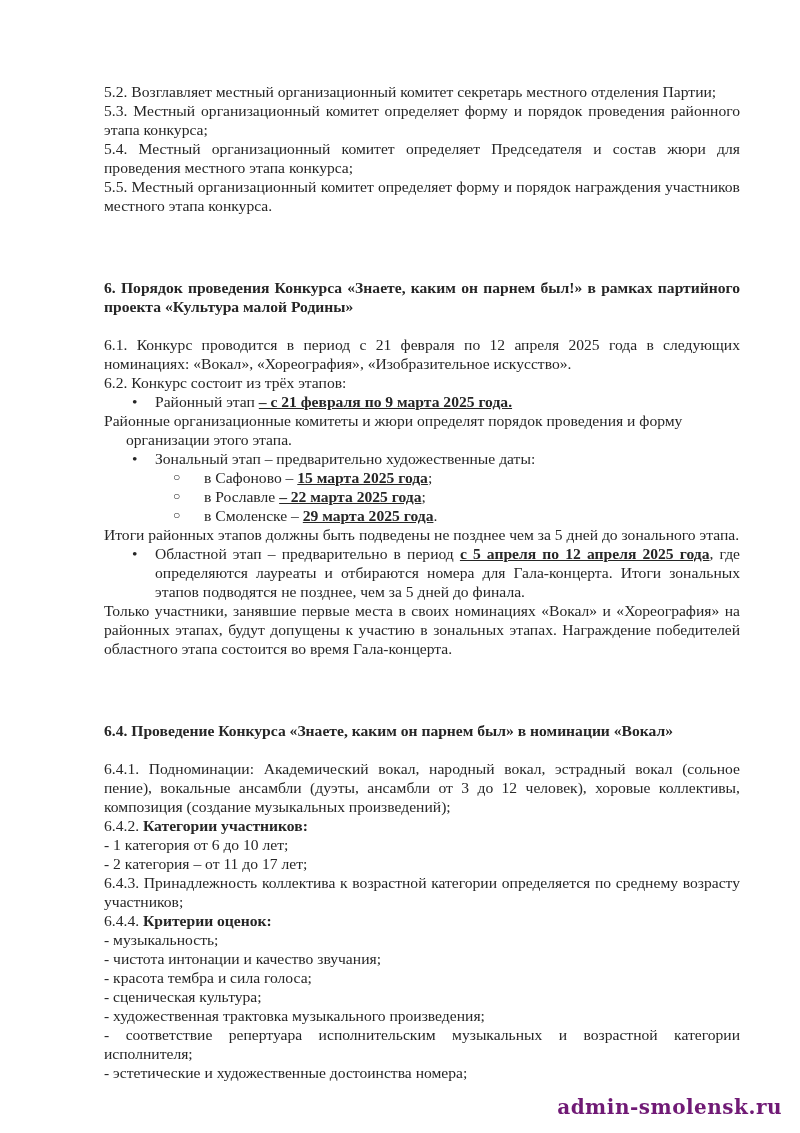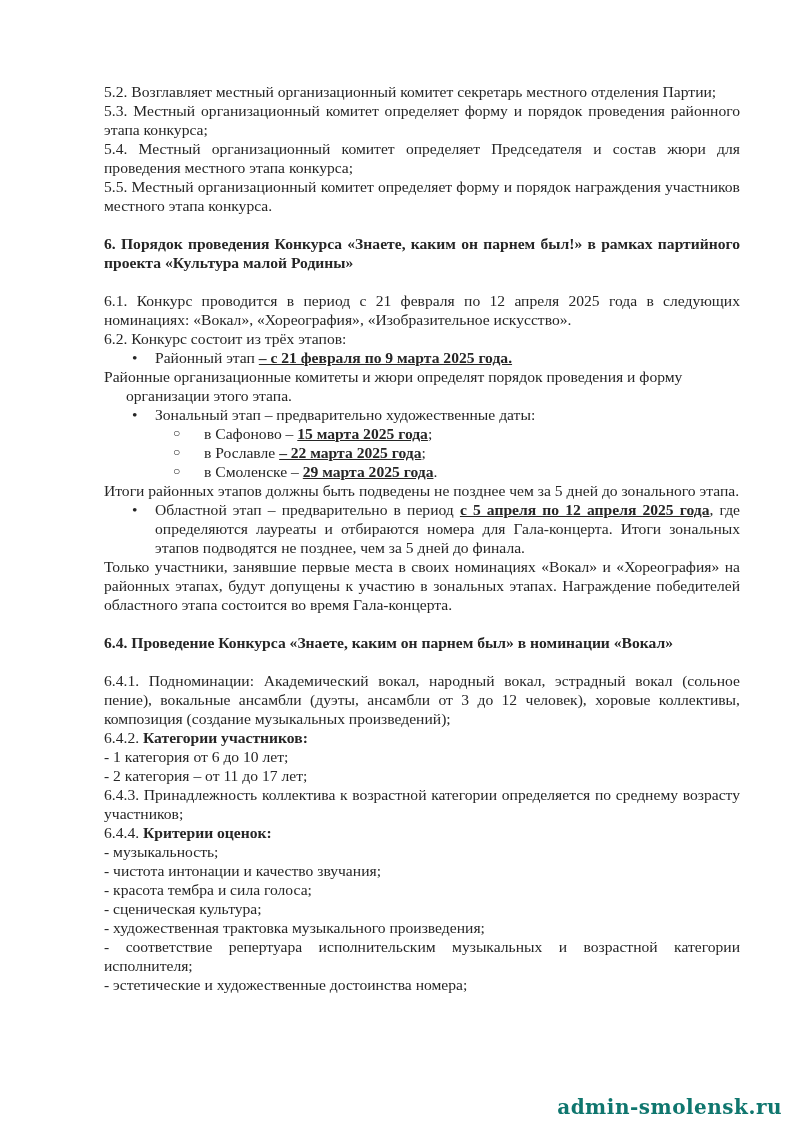--- a/index.html
+++ b/index.html
@@ -3,32 +3,32 @@
 <meta charset="utf-8">
 <style>
   html, body { margin: 0; padding: 0; }
   body {
     width: 800px; height: 1133px; background: #ffffff; position: relative; overflow: hidden;
     font-family: "Liberation Serif", "DejaVu Serif", serif; color: #262626;
   }
   .page { position: absolute; left: 104px; top: 82px; width: 636px; font-size: 15.6px; line-height: 19px; }
   p { margin: 0; text-align: justify; }
   .gap { height: 19px; }
-  .h { font-weight: bold; }
+  .h { font-weight: bold; margin-top: 44px; }
   .b { font-weight: bold; }
   .u { text-decoration: underline; margin-top: 40px; }
   .bul { position: relative; padding-left: 51px; }
   .bul::before { content: "•"; position: absolute; left: 28px; top: 0; }
   .sub { position: relative; padding-left: 56px; margin-left: 0; }
   .subwrap { padding-left: 44px; }
   .circ { position: absolute; left: 25px; top: 0; font-size: 12px; }
   .indent-cont { padding-left: 22px; }
   .watermark {
     position: absolute; right: 18px; bottom: 14px; font-family: "DejaVu Serif", serif; font-weight: bold;
-    font-size: 20px; color: #0f766e; letter-spacing: 0.5px;
+    font-size: 20px; color: #701a75; letter-spacing: 0.5px;
   }
 </style>
 </head>
 <body>
 
 <div class="page">
   <p>5.2. Возглавляет местный организационный комитет секретарь местного отделения Партии;</p>
   <p>5.3. Местный организационный комитет определяет форму и порядок проведения районного этапа конкурса;</p>
   <p>5.4. Местный организационный комитет определяет Председателя и состав жюри для проведения местного этапа конкурса;</p>
   <p>5.5. Местный организационный комитет определяет форму и порядок награждения участников местного этапа конкурса.</p>

